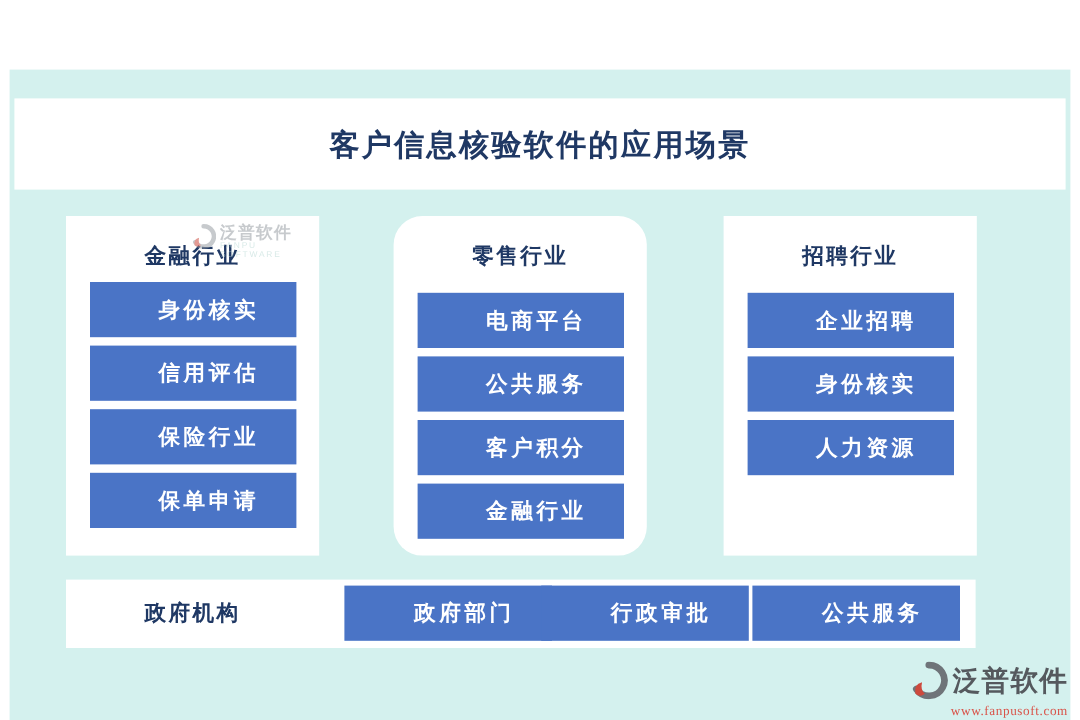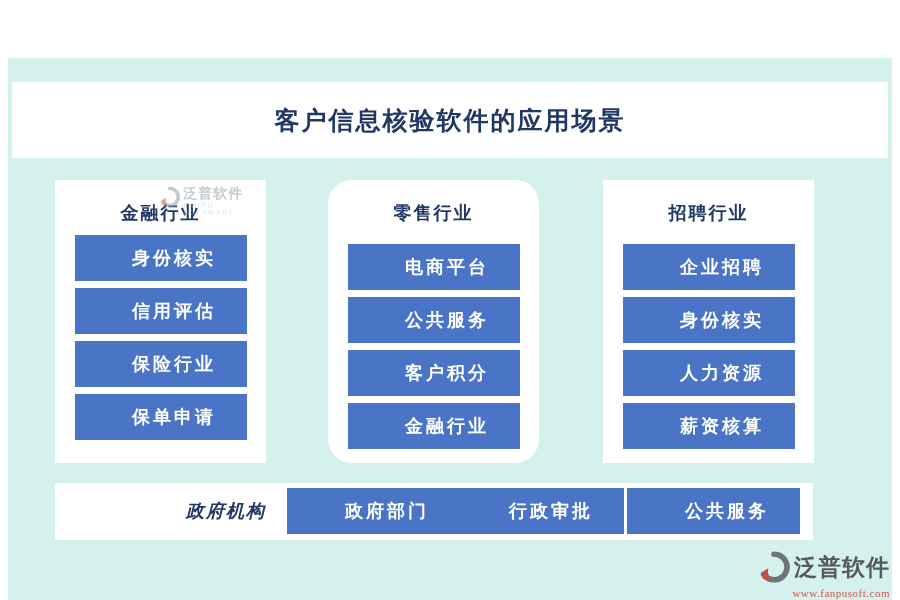--- a/index.html
+++ b/index.html
@@ -73,26 +73,25 @@
   .bottom-bar {
     position: absolute;
     left: 47px; top: 425px;
     width: 758px; height: 57px;
     background: #ffffff;
   }
   .bar-label {
     position: absolute;
     left: 0; top: 0;
     width: 211px; height: 57px; line-height: 57px;
-    text-align: right;
+    text-align: center;
     font-size: 18px;
     font-weight: bold;
     letter-spacing: 2px;
     color: var(--heading-text, #1f3864);
-    font-style: italic;
   }
   .bottom-bar .chip { position: absolute; top: 5px; width: 146px; }
   .bar-chip-1 { left: 232px; text-align: right; }
   .bar-chip-2 { left: 396px; }
   .bar-chip-3 { left: 572px; }
 
   .watermark {
     position: absolute;
     left: 104px; top: 6px;
     display: flex; align-items: flex-start; gap: 3px;
@@ -167,21 +166,20 @@
       <div class="chip">公共服务</div>
       <div class="chip">客户积分</div>
       <div class="chip">金融行业</div>
     </section>
 
     <section class="panel panel-3">
       <h2>招聘行业</h2>
       <div class="chip">企业招聘</div>
       <div class="chip">身份核实</div>
       <div class="chip">人力资源</div>
-      <div class="chip">薪资核算</div>
     </section>
 
     <section class="bottom-bar">
       <div class="bar-label">政府机构</div>
       <div class="chip bar-chip-1">政府部门</div>
       <div class="chip bar-chip-2">行政审批</div>
       <div class="chip bar-chip-3">公共服务</div>
     </section>
 
   </div>

